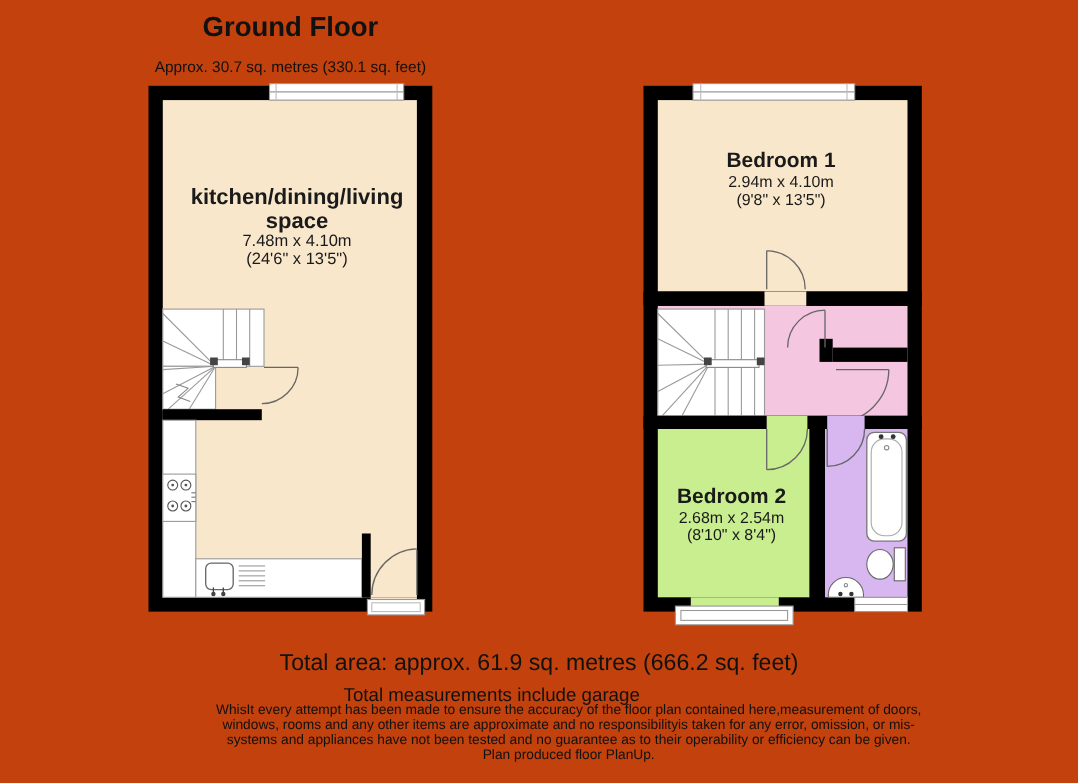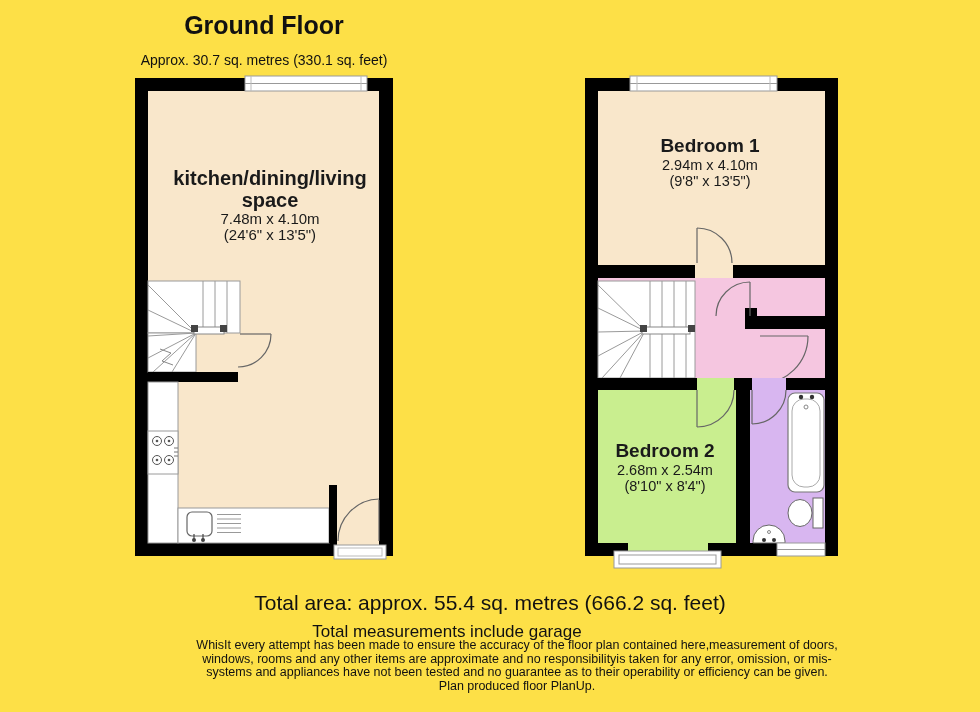--- a/index.html
+++ b/index.html
@@ -1,17 +1,17 @@
 <!DOCTYPE html>
 <html><head>
 <meta charset="utf-8">
 <style>
   html,body{margin:0;padding:0;background:#ffffff;}
   #frame{
-    position:relative;width:980px;height:712px;background:#fde047;
+    position:relative;width:980px;height:712px;background:#c2410c;
     outline:1px solid #d9d9d9;overflow:hidden;
     font-family:"Liberation Sans", sans-serif;color:#111;
   }
   #plan-svg{position:absolute;left:0;top:0;}
   svg text{font-family:"Liberation Sans", sans-serif;fill:#1a1a1a;}
   .room-title{font-weight:bold;}
   .floor-header{position:absolute;text-align:center;}
   .floor-header .fh-title{font-size:25px;font-weight:bold;line-height:27px;}
   .floor-header .fh-sub{font-size:14px;line-height:17px;margin-top:13px;}
   #gf-header{left:135px;top:12px;width:258px;}
@@ -227,21 +227,21 @@
       </g>
 
       <g>
         <text class="room-title" x="665" y="457" font-size="19" text-anchor="middle">Bedroom 2</text>
         <text x="665" y="475" font-size="14.5" text-anchor="middle">2.68m x 2.54m</text>
         <text x="665" y="491" font-size="14.5" text-anchor="middle">(8'10" x 8'4")</text>
       </g>
     </g>
   </svg>
 
-  <div id="total-area">Total area: approx. 55.4 sq. metres (666.2 sq. feet)</div>
+  <div id="total-area">Total area: approx. 61.9 sq. metres (666.2 sq. feet)</div>
   <div id="measure-note">Total measurements include garage</div>
   <div id="disclaimer">
     <div>WhisIt every attempt has been made to ensure the accuracy of the floor plan contained here,measurement of doors,</div>
     <div>windows, rooms and any other items are approximate and no responsibilityis taken for any error, omission, or mis-</div>
     <div>systems and appliances have not been tested and no guarantee as to their operability or efficiency can be given.</div>
     <div>Plan produced floor PlanUp.</div>
   </div>
 
 </div>
 

